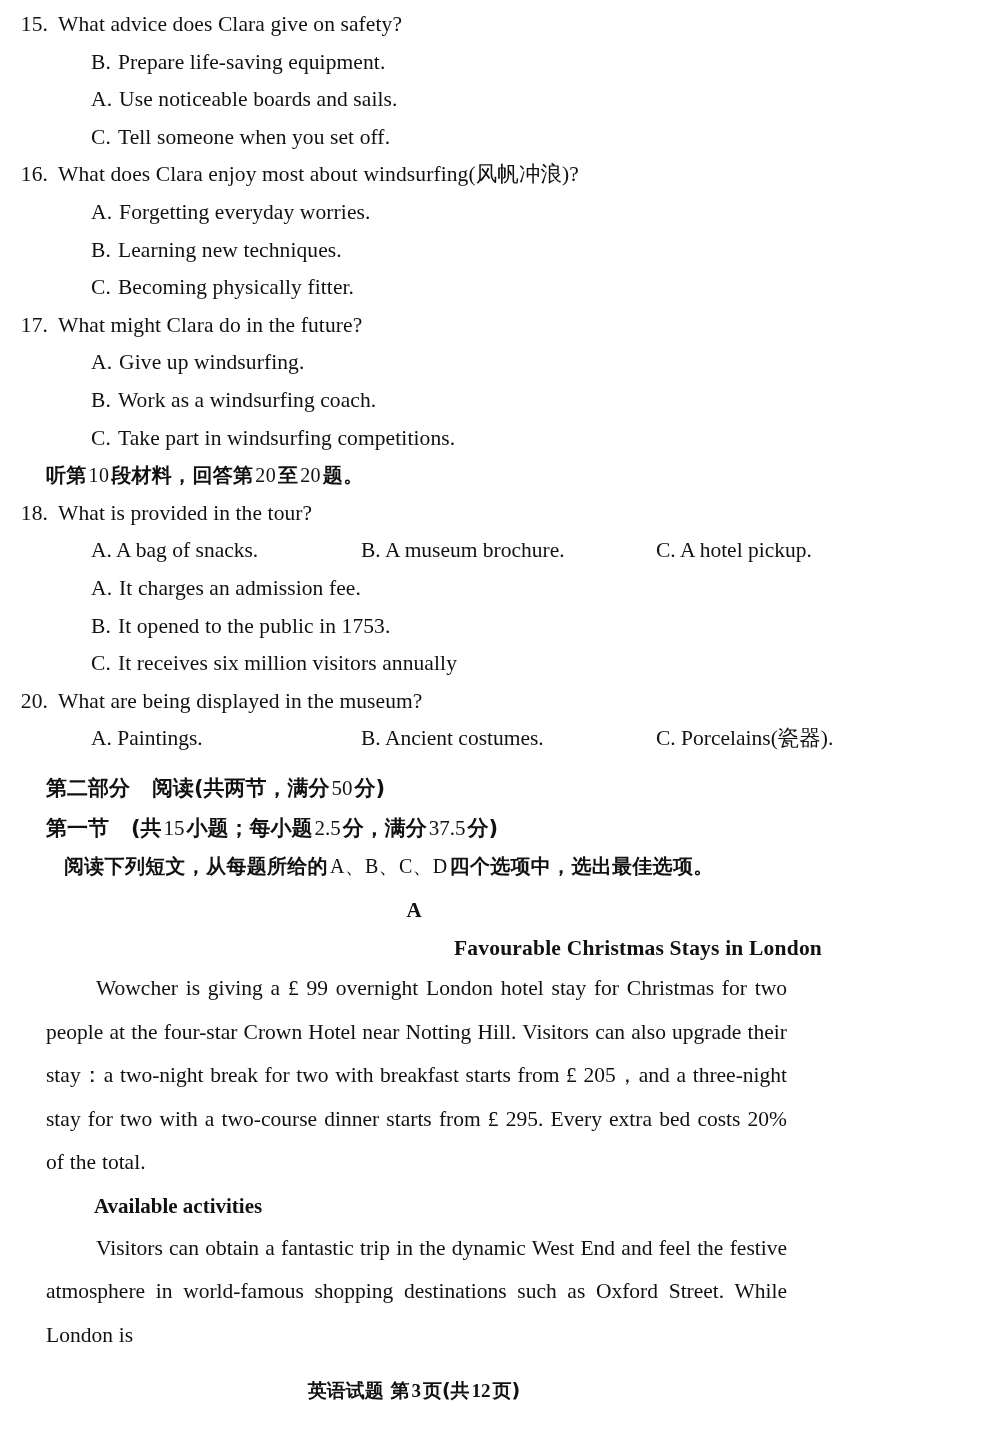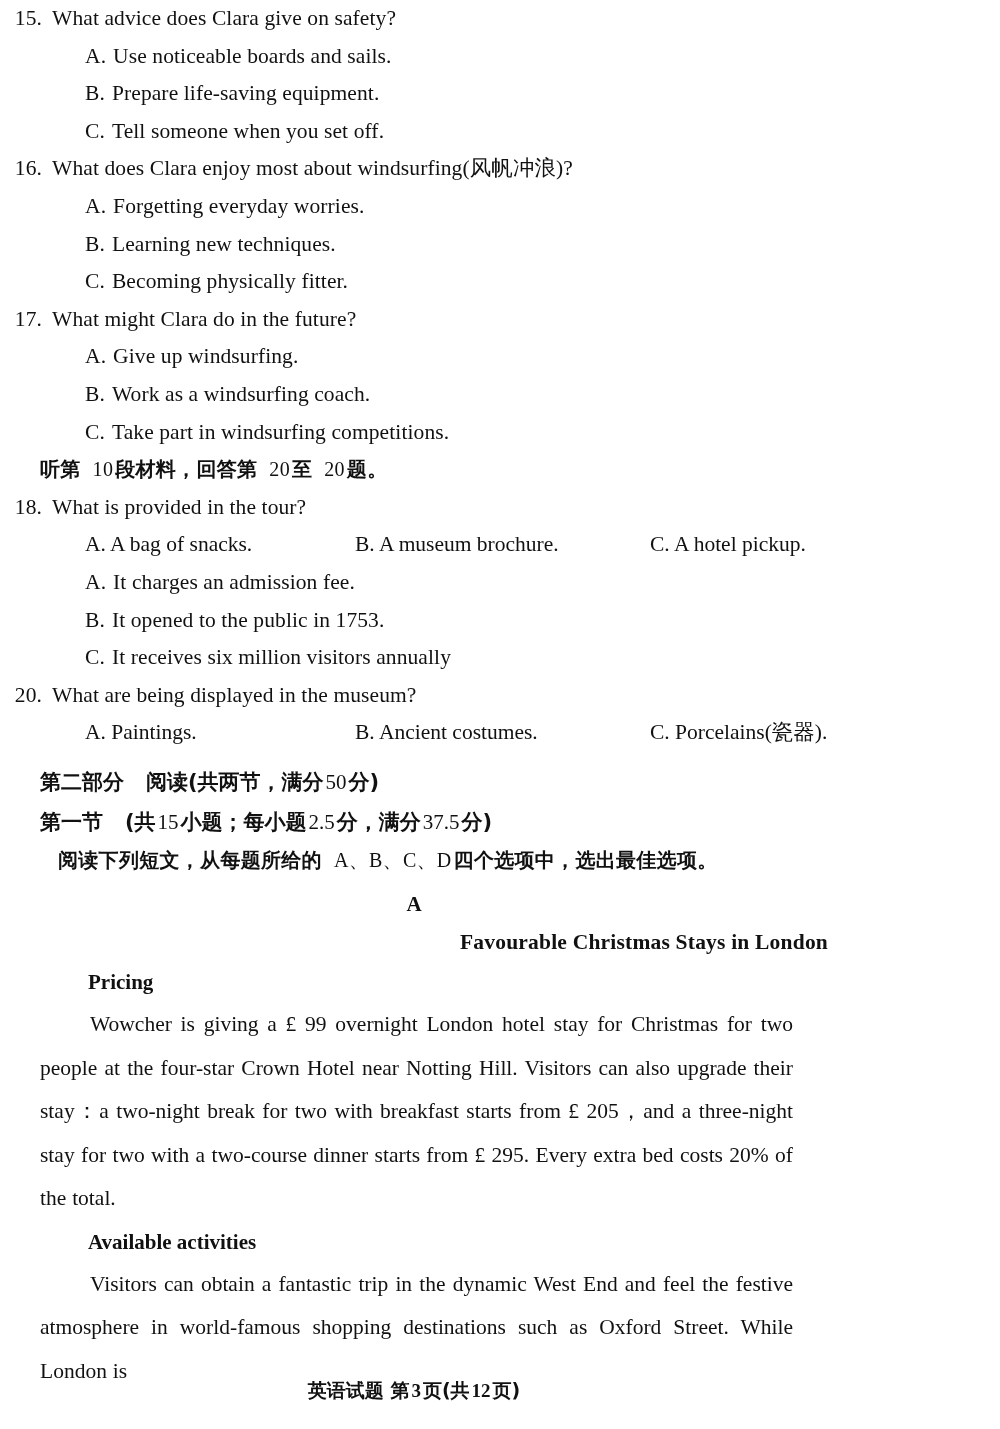--- a/index.html
+++ b/index.html
@@ -12,21 +12,21 @@
     height: 1429px;
     position: relative;
     font-family: "Liberation Serif", "DejaVu Serif", serif;
     color: #111111;
     overflow: hidden;
   }
   .page {
     position: relative;
     width: 828px;
     height: 1429px;
-    padding: 0;
+    padding: 6px;
     box-sizing: border-box;
   }
 
   
   .qblock { margin: 0; }
   .qline {
     position: relative;
     font-size: 21.5px;
     line-height: 37.6px;
     white-space: nowrap;
@@ -67,21 +67,20 @@
     font-weight: bold;
     font-size: 20px;
     line-height: 37.6px;
     white-space: nowrap;
     letter-spacing: 0.3px;
   }
   .cn-line .lat {
     font-family: "Liberation Serif", serif;
     font-weight: normal;
     padding: 0 2px;
-    margin-left: 10px;
   }
   .cn-head {
     font-family: "DejaVu Sans", "Liberation Sans", sans-serif;
     font-weight: bold;
     font-size: 21px;
     line-height: 40px;
     white-space: nowrap;
   }
   .cn-head .gap { display: inline-block; width: 22px; }
   .cn-head .lat {
@@ -147,24 +146,24 @@
 </head>
 <body>
 
 <div class="page">
 
   <div class="qblock">
     <div class="qline qstem">
       <span class="qnum">15.</span><span class="stemtext">What advice does Clara give on safety?</span>
     </div>
     <div class="qline opt">
+      <span class="optletter">B.</span><span class="opttext">Prepare life-saving equipment.</span>
+    </div>
+    <div class="qline opt">
       <span class="optletter">A.</span><span class="opttext">Use noticeable boards and sails.</span>
-    </div>
-    <div class="qline opt">
-      <span class="optletter">B.</span><span class="opttext">Prepare life-saving equipment.</span>
     </div>
     <div class="qline opt">
       <span class="optletter">C.</span><span class="opttext">Tell someone when you set off.</span>
     </div>
   </div>
 
   <div class="qblock">
     <div class="qline qstem">
       <span class="qnum">16.</span><span class="stemtext">What does Clara enjoy most about windsurfing(风帆冲浪)?</span>
     </div>
@@ -245,21 +244,20 @@
   <div class="cn-line cn-indent">
     <span>阅读下列短文，从每题所给的</span><span class="lat">A、B、C、D</span><span>四个选项中，选出最佳选项。</span>
   </div>
 
   <div class="sp6"></div>
 
   <div class="center-title">A</div>
   <div class="center-sub">Favourable Christmas Stays in London</div>
 
 
-  <div class="subhead">Pricing</div>
   <p class="para">Wowcher is giving a £ 99 overnight London hotel stay for Christmas for two people at the four-star Crown Hotel near Notting Hill. Visitors can also upgrade their stay：a two-night break for two with breakfast starts from £ 205，and a three-night stay for two with a two-course dinner starts from £ 295. Every extra bed costs 20% of the total.</p>
 
   <div class="subhead">Available activities</div>
   <p class="para">Visitors can obtain a fantastic trip in the dynamic West End and feel the festive atmosphere in world-famous shopping destinations such as Oxford Street. While London is</p>
 
   <div class="footer">
     <span>英语试题</span>&nbsp;<span>第</span><span class="lat">3</span><span>页(共</span><span class="lat">12</span><span>页)</span>
   </div>
 
 </div>

